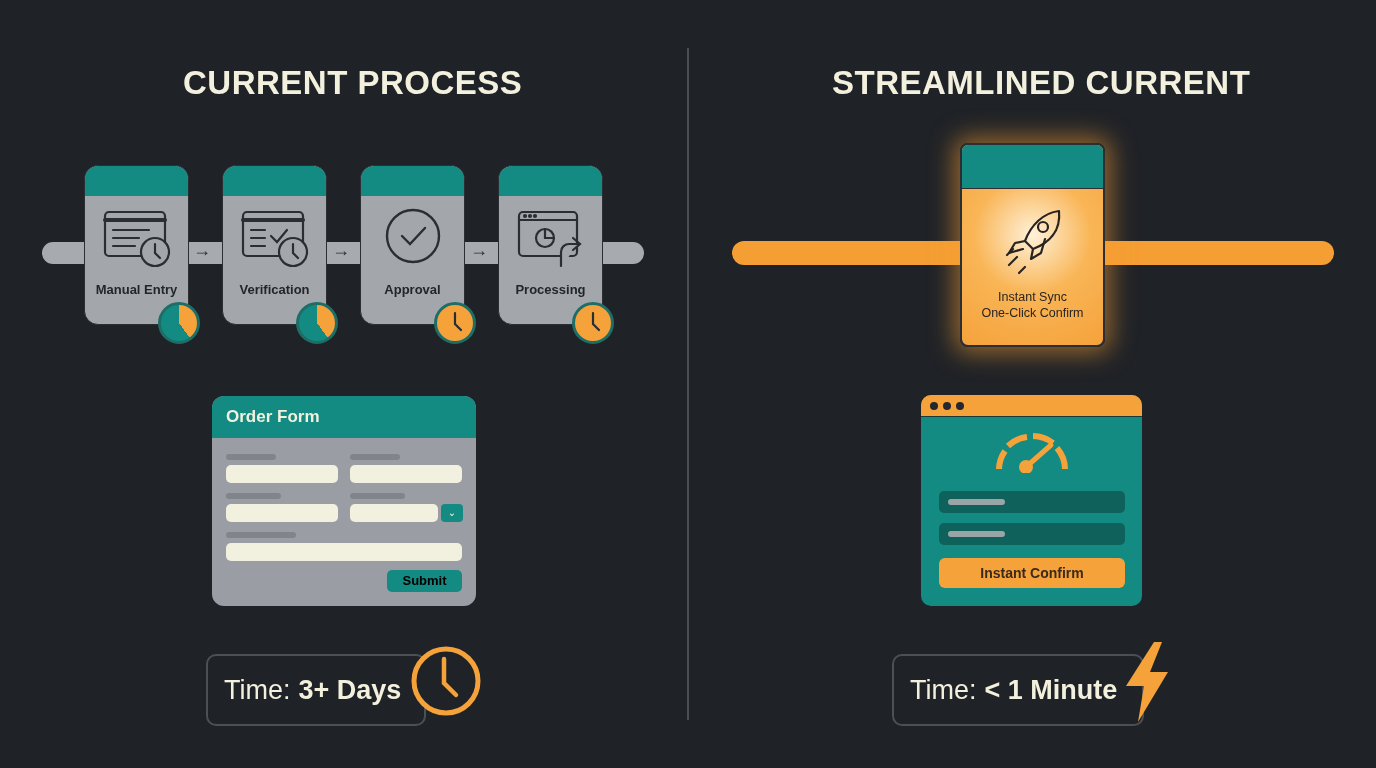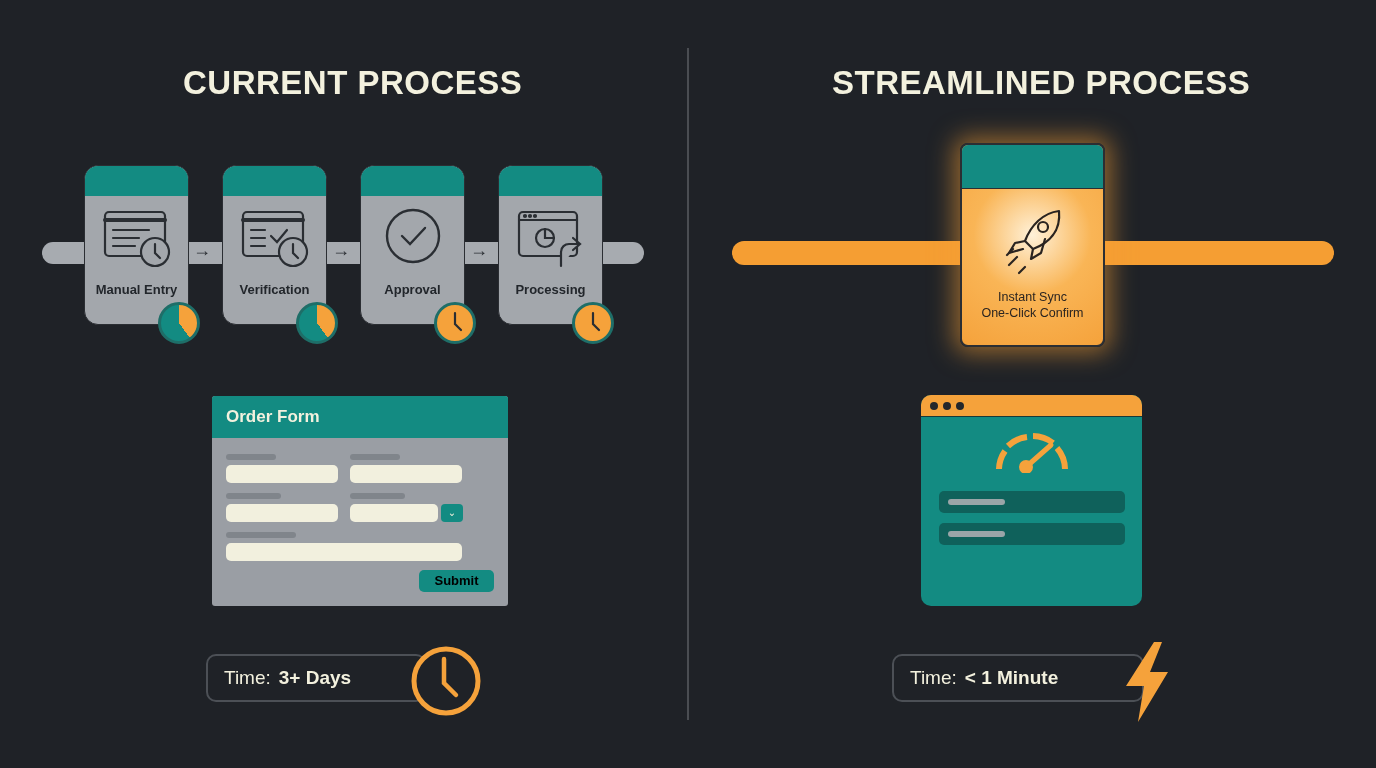--- a/index.html
+++ b/index.html
@@ -12,28 +12,28 @@
   
   .track-gray { left: 42px; top: 242px; width: 602px; height: 22px; background: #a7abb0; border-radius: 11px; }
   .step { width: 105px; height: 160px; border-radius: 14px; background: #a3a7ac; overflow: hidden; border: 1px solid #2b2e33; }
   .step-top { height: 30px; background: #138b82; }
   .step-icon { display: flex; justify-content: center; margin-top: 12px; height: 62px; }
   .step-label { text-align: center; font-size: 13px; color: #22262b; margin-top: 12px; font-weight: bold; }
   .arrow { font-size: 18px; color: #2a2e33; top: 240px; }
   .badge { width: 42px; height: 42px; border-radius: 50%; border: 3px solid #1e6e68; }
 
   
-  .form { left: 212px; top: 396px; width: 296px; height: 210px; background: #9a9ea4; border-radius: 3px; overflow: hidden; }
+  .form { left: 212px; top: 396px; width: 264px; height: 210px; background: #9a9ea4; border-radius: 12px; overflow: hidden; }
   .form-head { height: 42px; background: #138b82; padding: 11px 14px; font-size: 17px; font-weight: bold; color: #f3f1de; }
   .ph-label { height: 6px; background: #80858b; border-radius: 3px; position: absolute; }
   .ph-input { height: 18px; background: #f2f0de; border-radius: 5px; position: absolute; }
   .select-btn { position: absolute; width: 22px; height: 18px; background: #138b82; border-radius: 4px; color: #f2f0de; font-size: 10px; text-align: center; line-height: 18px; }
   .submit { position: absolute; right: 14px; bottom: 14px; width: 75px; height: 22px; background: #138b82; border-radius: 5px; color: #000000; font-size: 13px; font-weight: bold; text-align: center; line-height: 22px; }
 
-  .time-box { height: 48px; border: 2px solid #4c5056; border-radius: 10px; padding: 0 16px; display: flex; align-items: center; font-size: 19px; color: #f3f1de; }
+  .time-box { height: 72px; border: 2px solid #4c5056; border-radius: 10px; padding: 0 16px; display: flex; align-items: center; font-size: 27px; color: #f3f1de; }
   .time-box b { margin-left: 8px; }
 
   
   .track-orange { left: 732px; top: 241px; width: 602px; height: 24px; background: #f59e33; border-radius: 12px; }
   .fast-card { left: 960px; top: 143px; width: 145px; height: 204px; border-radius: 8px; overflow: hidden; border: 2px solid #2b2e33;
     background: radial-gradient(circle at 50% 45%, #fff1d8 0%, #f9b556 45%, #f5a23b 100%);
     box-shadow: 0 0 24px 6px rgba(245,158,51,0.55); }
   .fast-top { height: 44px; background: #138b82; border-bottom: 1px solid #2b2e33; }
   .fast-label { text-align: center; font-size: 12.5px; color: #2a2420; line-height: 16px; }
 
@@ -150,21 +150,21 @@
   <span>Time:</span>
     <b>3+ Days</b>
 </div>
 <div class="abs" style="left:410px;top:645px;">
   <svg width="72" height="72" viewBox="0 0 72 72">
       <circle cx="36" cy="36" r="32" fill="#1f2227" stroke="#f5a23b" stroke-width="5"></circle>
       <path d="M34 14v24l12 12" stroke="#f5a23b" stroke-width="4.5" fill="none" stroke-linecap="round"></path>
     </svg>
 </div>
 
-<div class="abs title" style="left:832px;top:64px;">STREAMLINED PROCESS</div>
+<div class="abs title" style="left:832px;top:64px;">STREAMLINED CURRENT</div>
 <div class="abs track-orange"></div>
 
 <div class="abs fast-card">
   <div class="fast-top"></div>
   <div style="display:flex;justify-content:center;margin-top:18px;">
     <svg width="60" height="72" viewBox="0 0 60 72" fill="none" stroke="#2a2420" stroke-width="2.2" stroke-linejoin="round" stroke-linecap="round">
       <path d="M56 4C40 6 28 18 22 34l8 8c16-6 28-18 26-38z"></path>
       <circle cx="40" cy="20" r="5"></circle>
       <path d="M22 34l-10 2-6 10 14-4"></path>
         <path d="M30 42l-2 10 10-6 4-14"></path>
@@ -192,20 +192,21 @@
       <path d="M33 38L58 16" stroke-width="5" stroke-linecap="round"></path>
         <circle cx="33" cy="38" r="4" fill="#f5a23b"></circle>
     </svg>
   </div>
   <div class="dark-field" style="top:96px;">
       <span></span>
     </div>
   <div class="dark-field" style="top:128px;">
       <span></span>
     </div>
+  <div class="confirm-btn">Instant Confirm</div>
 </div>
 
 <div class="abs time-box" style="left:892px;top:654px;width:252px;">
   <span>Time:</span>
     <b>&lt; 1 Minute</b>
 </div>
 <div class="abs" style="left:1122px;top:640px;">
   <svg width="50" height="84" viewBox="0 0 50 84">
       <path d="M32 2L4 46h18L16 82 46 32H28L40 2z" fill="#f5a23b"></path>
     </svg>

